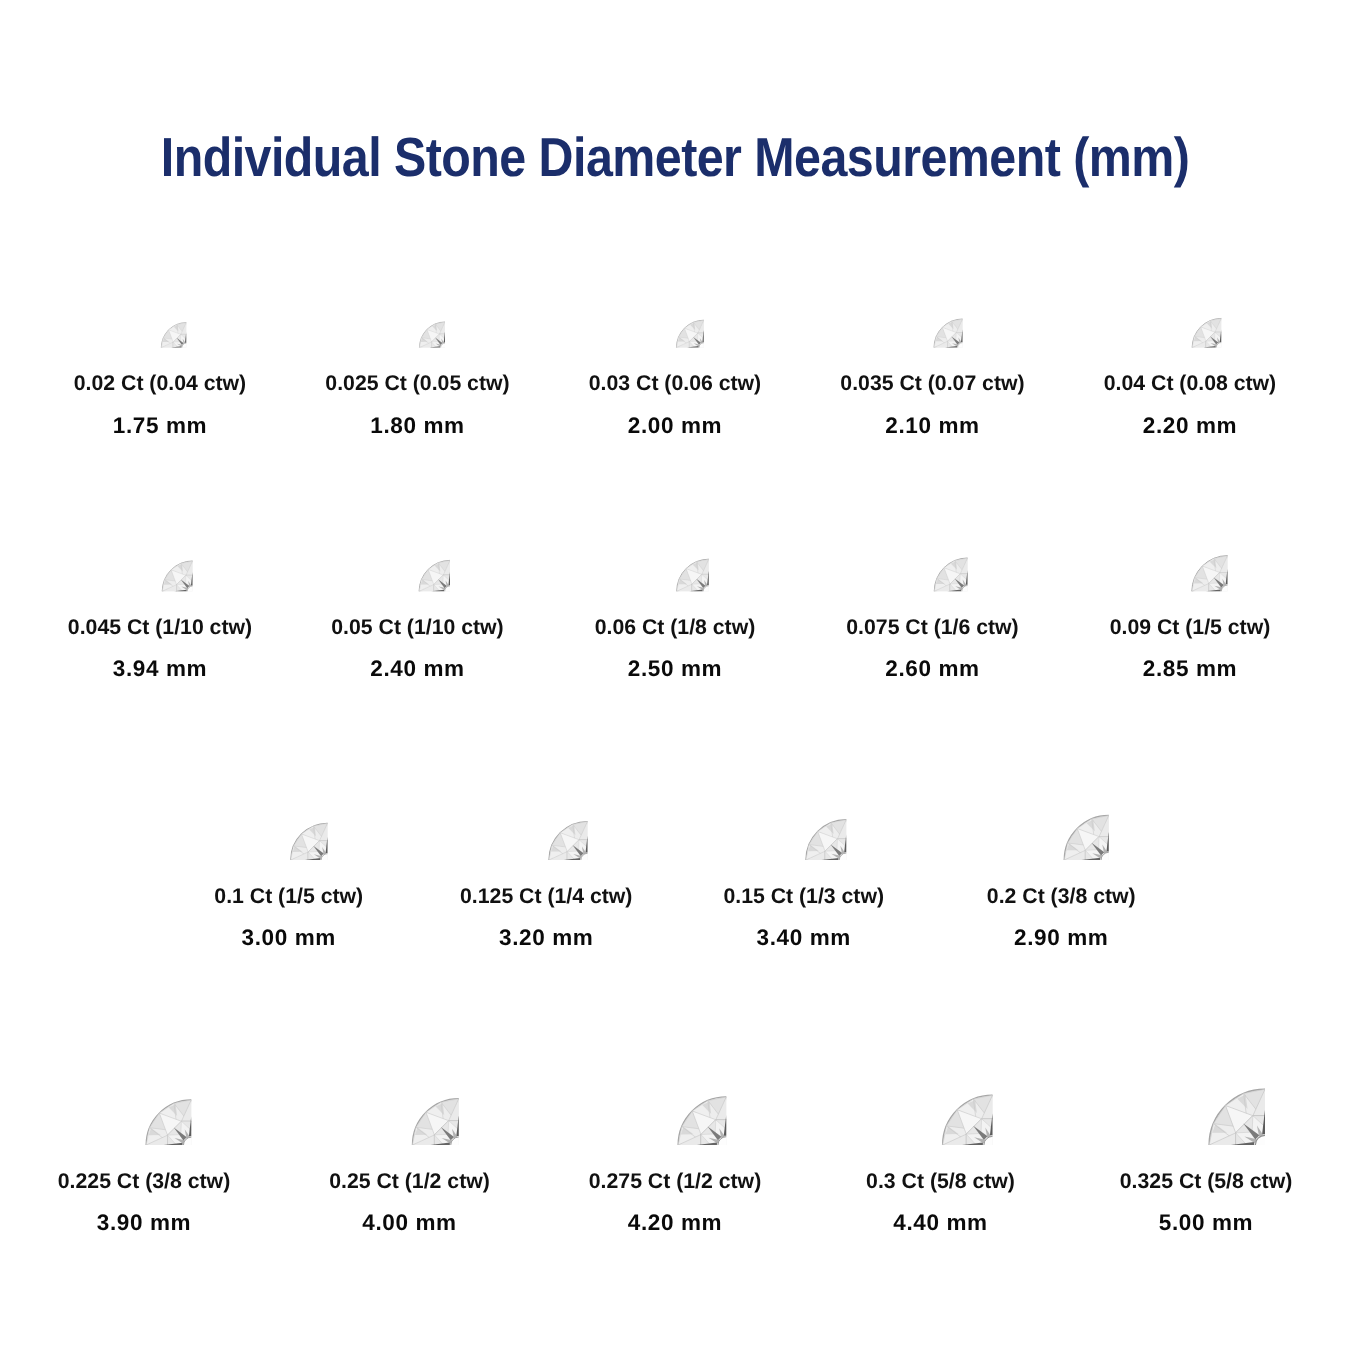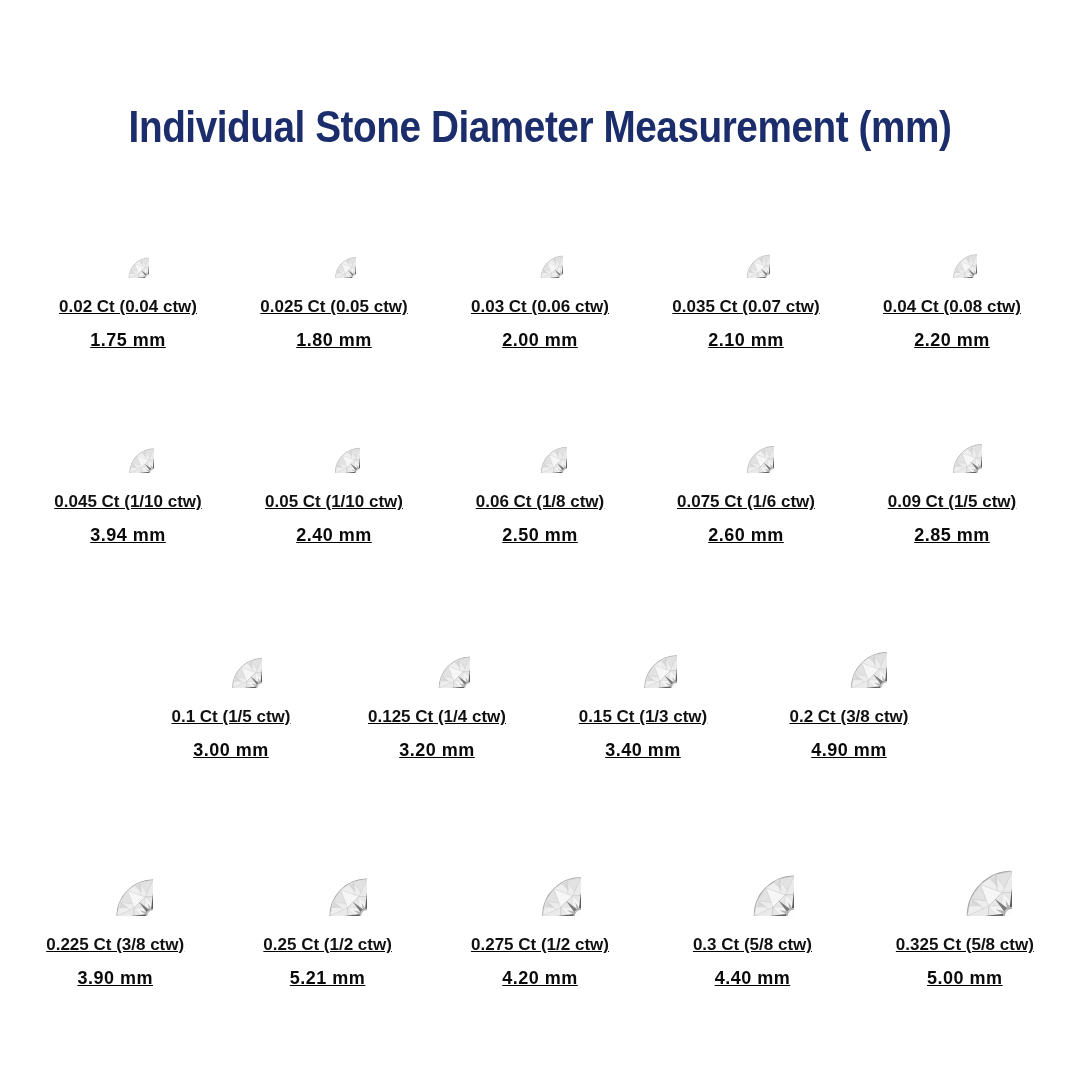--- a/index.html
+++ b/index.html
@@ -6,21 +6,21 @@
   .canvas{
     position:relative;width:1075px;height:1080px;background:#ffffff;overflow:hidden;
     font-family:"Liberation Sans", sans-serif;
   }
   .title{
     position:absolute;top:102px;left:0;width:1080px;margin:0;
     text-align:center;font-size:44px;font-weight:bold;color:#1b2e6b;
     transform:scaleX(0.88);letter-spacing:-0.5px;white-space:nowrap;
   }
   .row{
-    position:absolute;left:25px;width:1030px;display:flex;text-decoration:underline;
+    position:absolute;left:25px;width:1030px;display:flex;
   }
   .row-0{top:200px;height:152px;}
   .row-1{top:390px;height:157px;}
   .row-2{top:588px;height:174px;justify-content:center;}
   .row-3{top:803px;height:187px;gap:32px;}
   .cell{
     width:206px;display:flex;flex-direction:column;
     align-items:center;justify-content:flex-end;
   }
   .gem{margin-bottom:18px;display:block;}
@@ -201,37 +201,37 @@
       <use href="#gem-sym"></use>
     </svg>
     <div class="ct">0.15 Ct (1/3 ctw)</div>
     <div class="mm">3.40 mm</div>
   </div>
         <div class="cell">
     <svg class="gem" viewBox="-50 -50 100 100" width="75" height="75">
       <use href="#gem-sym"></use>
     </svg>
     <div class="ct">0.2 Ct (3/8 ctw)</div>
-    <div class="mm">4.90 mm</div>
+    <div class="mm">2.90 mm</div>
   </div>
       </div>
       <div class="row row-3">
         <div class="cell">
     <svg class="gem" viewBox="-50 -50 100 100" width="76" height="76">
       <use href="#gem-sym"></use>
     </svg>
     <div class="ct">0.225 Ct (3/8 ctw)</div>
     <div class="mm">3.90 mm</div>
   </div>
         <div class="cell">
     <svg class="gem" viewBox="-50 -50 100 100" width="78" height="78">
       <use href="#gem-sym"></use>
     </svg>
     <div class="ct">0.25 Ct (1/2 ctw)</div>
-    <div class="mm">5.21 mm</div>
+    <div class="mm">4.00 mm</div>
   </div>
         <div class="cell">
     <svg class="gem" viewBox="-50 -50 100 100" width="81" height="81">
       <use href="#gem-sym"></use>
     </svg>
     <div class="ct">0.275 Ct (1/2 ctw)</div>
     <div class="mm">4.20 mm</div>
   </div>
         <div class="cell">
     <svg class="gem" viewBox="-50 -50 100 100" width="84" height="84">

